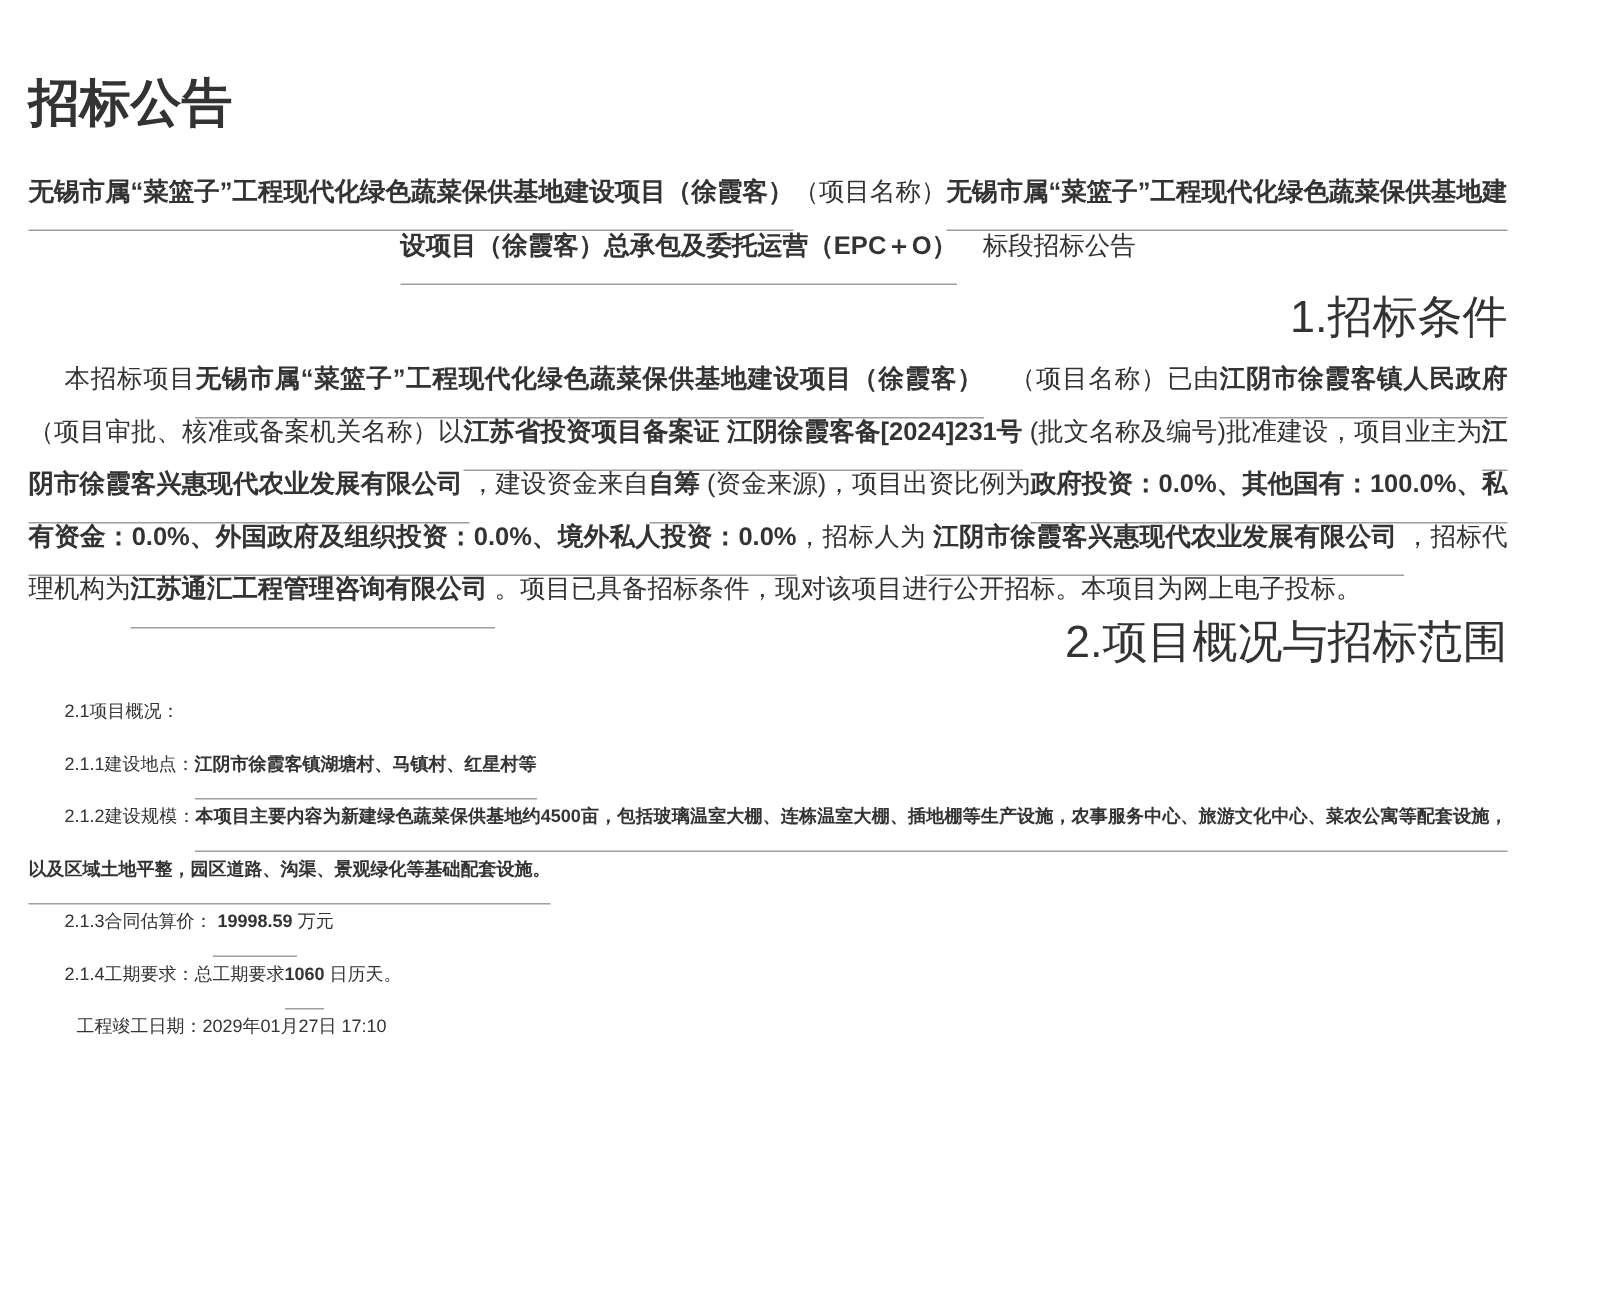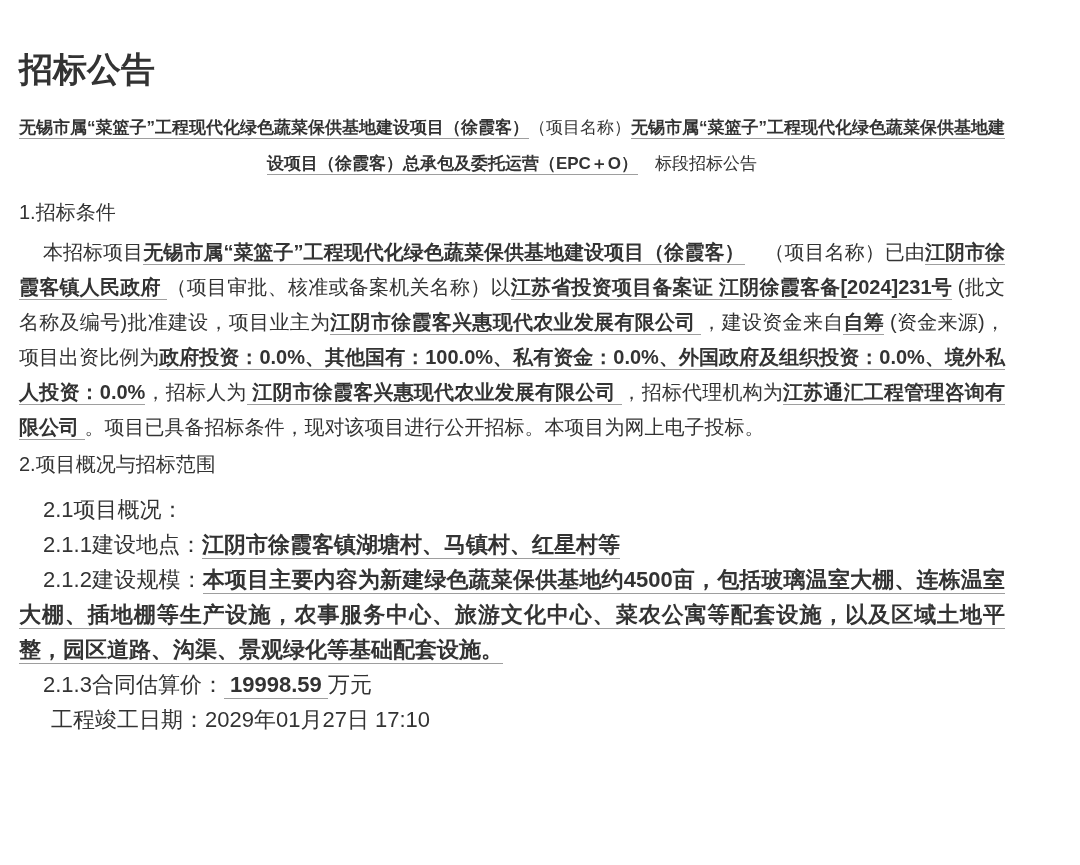--- a/index.html
+++ b/index.html
@@ -28,41 +28,41 @@
     margin:29px 0 0 0;
     font-size:23px;line-height:24px;
     font-weight:700;text-align:center;
   }
   .intro{
     margin:24px 0 0 0;
     font-size:17px;line-height:36px;
     text-align:center;
   }
   .sec-heading{
-    font-size:20px;line-height:30px;font-weight:400;
+    font-size:30px;line-height:30px;font-weight:400;text-align:right;
   }
   .sec-heading.h1{margin:15px 0 8px 0;}
   .sec-heading.h2{margin:4px 0 13px 0;}
   .para{
     margin:0;
-    font-size:20px;line-height:35px;
+    font-size:17px;line-height:35px;
     text-align:justify;
     text-indent:24px;
   }
   .item{
     margin:0;
-    font-size:22px;line-height:35px;
+    font-size:12px;line-height:35px;
     text-align:justify;
     text-indent:24px;
   }
   .item.date{text-indent:32px;}
   .bu{
     font-weight:700;
     border-bottom:1px solid var(--underline-color);
-    padding-bottom:1px;
+    padding-bottom:16px;
   }
   .rn{font-weight:400;}
 </style>
 </head>
 <body>
 
 <div class="page">
 
   <h1 class="doc-title">招标公告</h1>
 
@@ -76,17 +76,18 @@
   <h2 class="sec-heading h2">2.项目概况与招标范围</h2>
 
   <p class="item"><span class="rn">2.1项目概况：</span></p>
 
   <p class="item"><span class="rn">2.1.1建设地点：</span><span class="bu">江阴市徐霞客镇湖塘村、马镇村、红星村等</span></p>
 
   <p class="item"><span class="rn">2.1.2建设规模：</span><span class="bu">本项目主要内容为新建绿色蔬菜保供基地约4500亩，包括玻璃温室大棚、连栋温室大棚、插地棚等生产设施，农事服务中心、旅游文化中心、菜农公寓等配套设施，以及区域土地平整，园区道路、沟渠、景观绿化等基础配套设施。</span></p>
 
   <p class="item"><span class="rn">2.1.3合同估算价：</span><span class="bu"> 19998.59 </span><span class="rn">万元</span></p>
 
+  <p class="item"><span class="rn">2.1.4工期要求：总工期要求</span><span class="bu">1060</span><span class="rn"> 日历天。</span></p>
 
 
   <p class="item date"><span class="rn">工程竣工日期：2029年01月27日 17:10</span></p>
 
 </div>
 
 </body></html>

